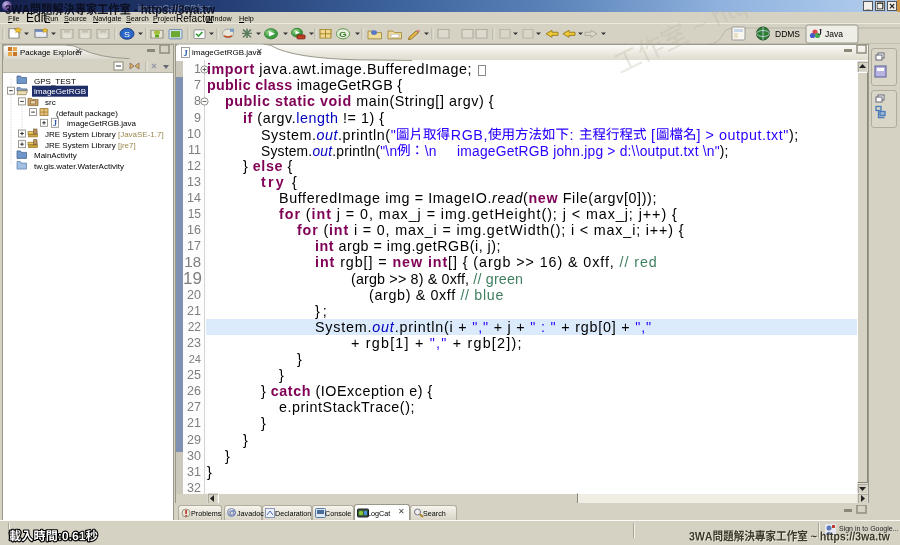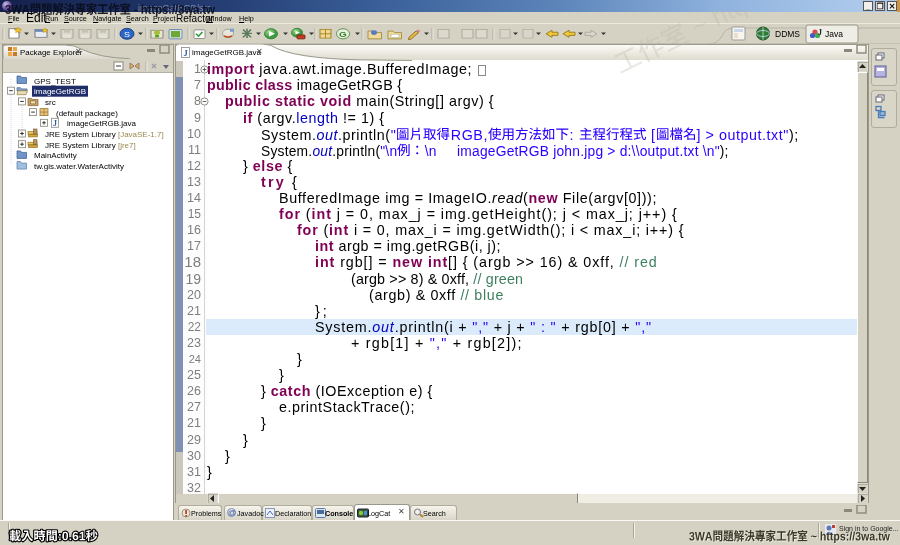--- a/index.html
+++ b/index.html
@@ -255,21 +255,21 @@
 <div class="ab" style="left:183px;top:109.5px;width:18px;text-align:right;font-size:12.5px;line-height:16px;color:#7e7e7e">9</div>
 <div class="ab" style="left:183px;top:125.6px;width:18px;text-align:right;font-size:12.5px;line-height:16px;color:#7e7e7e">10</div>
 <div class="ab" style="left:183px;top:141.7px;width:18px;text-align:right;font-size:12.5px;line-height:16px;color:#7e7e7e">11</div>
 <div class="ab" style="left:183px;top:157.8px;width:18px;text-align:right;font-size:12.5px;line-height:16px;color:#7e7e7e">12</div>
 <div class="ab" style="left:183px;top:173.9px;width:18px;text-align:right;font-size:12.5px;line-height:16px;color:#7e7e7e">13</div>
 <div class="ab" style="left:183px;top:190.0px;width:18px;text-align:right;font-size:12.5px;line-height:16px;color:#7e7e7e">14</div>
 <div class="ab" style="left:183px;top:206.1px;width:18px;text-align:right;font-size:12px;line-height:16px;color:#7e7e7e">15</div>
 <div class="ab" style="left:183px;top:222.2px;width:18px;text-align:right;font-size:12.5px;line-height:16px;color:#7e7e7e">16</div>
 <div class="ab" style="left:183px;top:238.3px;width:18px;text-align:right;font-size:12.5px;line-height:16px;color:#7e7e7e">17</div>
 <div class="ab" style="left:183px;top:254.4px;width:18px;text-align:right;font-size:15px;line-height:16px;color:#7e7e7e">18</div>
-<div class="ab" style="left:183px;top:270.5px;width:18px;text-align:right;font-size:14px;line-height:16px;color:#7e7e7e">19</div>
+<div class="ab" style="left:183px;top:270.5px;width:18px;text-align:right;font-size:17px;line-height:16px;color:#7e7e7e">19</div>
 <div class="ab" style="left:183px;top:286.6px;width:18px;text-align:right;font-size:12.5px;line-height:16px;color:#7e7e7e">20</div>
 <div class="ab" style="left:183px;top:302.7px;width:18px;text-align:right;font-size:12.5px;line-height:16px;color:#7e7e7e">21</div>
 <div class="ab" style="left:183px;top:318.8px;width:18px;text-align:right;font-size:12px;line-height:16px;color:#7e7e7e">22</div>
 <div class="ab" style="left:183px;top:334.9px;width:18px;text-align:right;font-size:12.5px;line-height:16px;color:#7e7e7e">23</div>
 <div class="ab" style="left:183px;top:351.0px;width:18px;text-align:right;font-size:11px;line-height:16px;color:#7e7e7e">24</div>
 <div class="ab" style="left:183px;top:367.1px;width:18px;text-align:right;font-size:12.5px;line-height:16px;color:#7e7e7e">25</div>
 <div class="ab" style="left:183px;top:383.2px;width:18px;text-align:right;font-size:12.5px;line-height:16px;color:#7e7e7e">26</div>
 <div class="ab" style="left:183px;top:399.3px;width:18px;text-align:right;font-size:12.5px;line-height:16px;color:#7e7e7e">27</div>
 <div class="ab" style="left:183px;top:415.4px;width:18px;text-align:right;font-size:12.5px;line-height:16px;color:#7e7e7e">21</div>
 <div class="ab" style="left:183px;top:431.5px;width:18px;text-align:right;font-size:12.5px;line-height:16px;color:#7e7e7e">29</div>
@@ -385,21 +385,21 @@
 <svg class="ab" style="z-index:3;left:265px;top:508px" width="10" height="10" viewBox="0 0 10 10">
     <rect x="0.5" y="0.5" width="9" height="9" fill="#eef2f8" stroke="#8898b8"></rect>
     <path d="M2 7 l3-4 3 4" stroke="#4a6ab8" fill="none"></path>
   </svg>
 <div class="ab" style="z-index:3;left:275px;top:508.5px;font-size:7.2px;color:#000">Declaration</div>
 <div class="ab" style="left:312px;top:505px;width:42px;height:15px;background:linear-gradient(#f6f4ec,#d8d5c8);border:1px solid #b0ad9e;border-bottom:none;border-radius:3px 3px 0 0"></div>
 <svg class="ab" style="z-index:3;left:315px;top:508px" width="11" height="10" viewBox="0 0 11 10">
     <rect x="0.5" y="0.5" width="10" height="9" rx="1" fill="#dce8f4" stroke="#5a7aa8"></rect>
     <rect x="2" y="2" width="7" height="4" fill="#4a6a98"></rect>
   </svg>
-<div class="ab" style="z-index:3;left:325px;top:508.5px;font-size:7.2px;font-weight:bold;color:#000">Console</div>
+<div class="ab" style="z-index:3;left:325px;top:508.5px;font-size:7.2px;font-weight:normal;color:#000">Console</div>
 <div class="ab" style="left:354px;top:504px;width:56px;height:16px;background:#fff;border:1px solid #9a988b;border-bottom:none;border-radius:3px 3px 0 0"></div>
 <svg class="ab" style="z-index:3;left:357px;top:508px" width="12" height="10" viewBox="0 0 12 10">
     <rect x="0.5" y="1" width="11" height="8" rx="1" fill="#3a5a3a" stroke="#223"></rect>
     <circle cx="4" cy="5" r="2.2" fill="#88c838"></circle>
     <rect x="7" y="3" width="3.5" height="4" fill="#4a90d8"></rect>
   </svg>
 <div class="ab" style="z-index:3;left:367px;top:508.5px;font-size:7.2px;color:#000">LogCat</div>
 <div class="ab" style="z-index:3;left:398px;top:507px;font-size:8px;color:#444">✕</div>
 <div class="ab" style="left:410px;top:505px;width:47px;height:15px;background:linear-gradient(#f6f4ec,#d8d5c8);border:1px solid #b0ad9e;border-bottom:none;border-radius:3px 3px 0 0"></div>
 <svg class="ab" style="z-index:3;left:413px;top:508px" width="11" height="10" viewBox="0 0 11 10">

